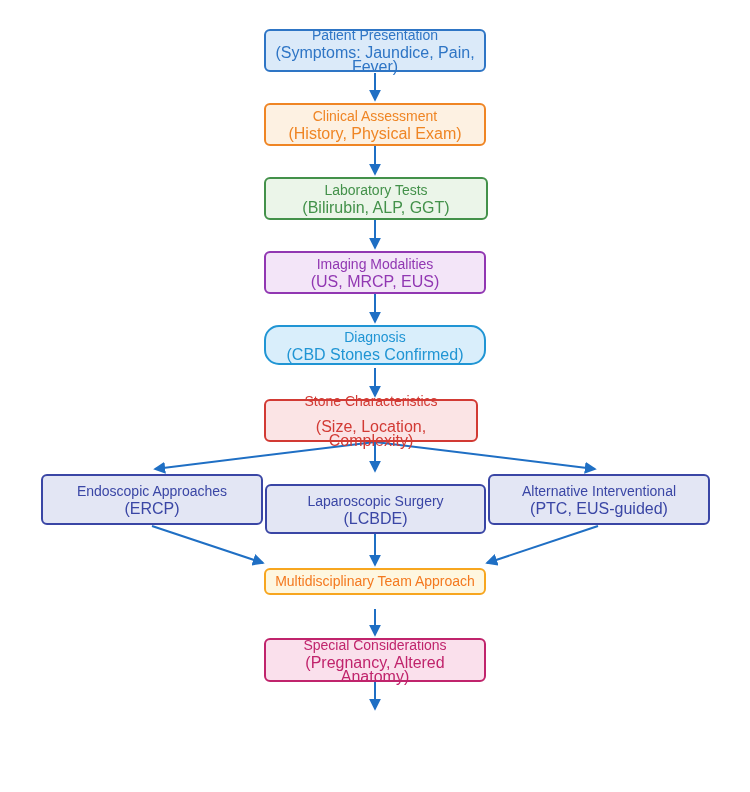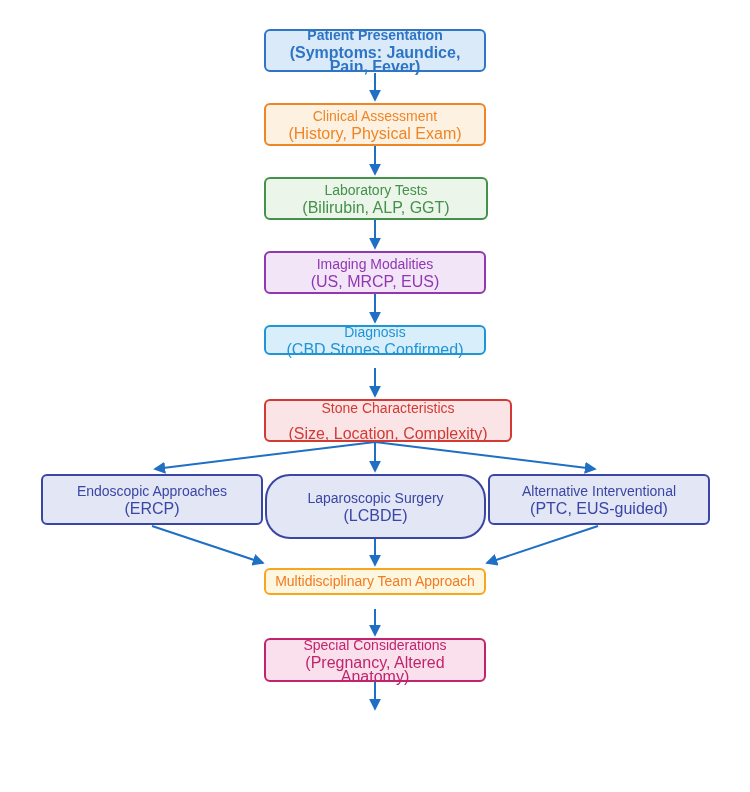--- a/index.html
+++ b/index.html
@@ -18,28 +18,28 @@
     border-radius:6px;
     display:flex;flex-direction:column;
     align-items:center;justify-content:center;
     text-align:center;
     padding:2px 6px;
   }
   .node .title{font-size:14px;line-height:17px;}
   .node .sub{font-size:16px;line-height:14px;margin-top:2px;}
   .node .sub:empty{display:none;margin:0;}
   
-  .n1 {left:264px;top:29px; width:222px;height:43px;font-weight:bold;}
+  .n1 {left:264px;top:29px; width:222px;height:43px;}
   .n2 {left:264px;top:103px;width:222px;height:43px;}
   .n3 {left:264px;top:177px;width:224px;height:43px;}
   .n4 {left:264px;top:251px;width:222px;height:43px;align-items:center;}
-  .n5 {left:264px;top:325px;width:222px;height:30px;}
-  .n6 {left:264px;top:399px;width:248px;height:43px;gap:8px;}
+  .n5 {left:264px;top:325px;width:222px;height:40px;border-radius:15px;}
+  .n6 {left:264px;top:399px;width:214px;height:43px;gap:8px;}
   .n7 {left:41px; top:474px;width:222px;height:51px;}
-  .n8 {left:265px;top:474px;width:221px;height:65px;border-radius:25px;}
+  .n8 {left:265px;top:484px;width:221px;height:50px;}
   .n9 {left:488px;top:474px;width:222px;height:51px;}
   .n10{left:264px;top:568px;width:222px;height:27px;}
   .n11{left:264px;top:638px;width:222px;height:44px;}
   .n12{left:264px;top:712px;width:222px;height:43px;}
   .edge{stroke-width:2px;fill:none;}
 </style>
 </head>
 <body>
 
 <div class="canvas">

